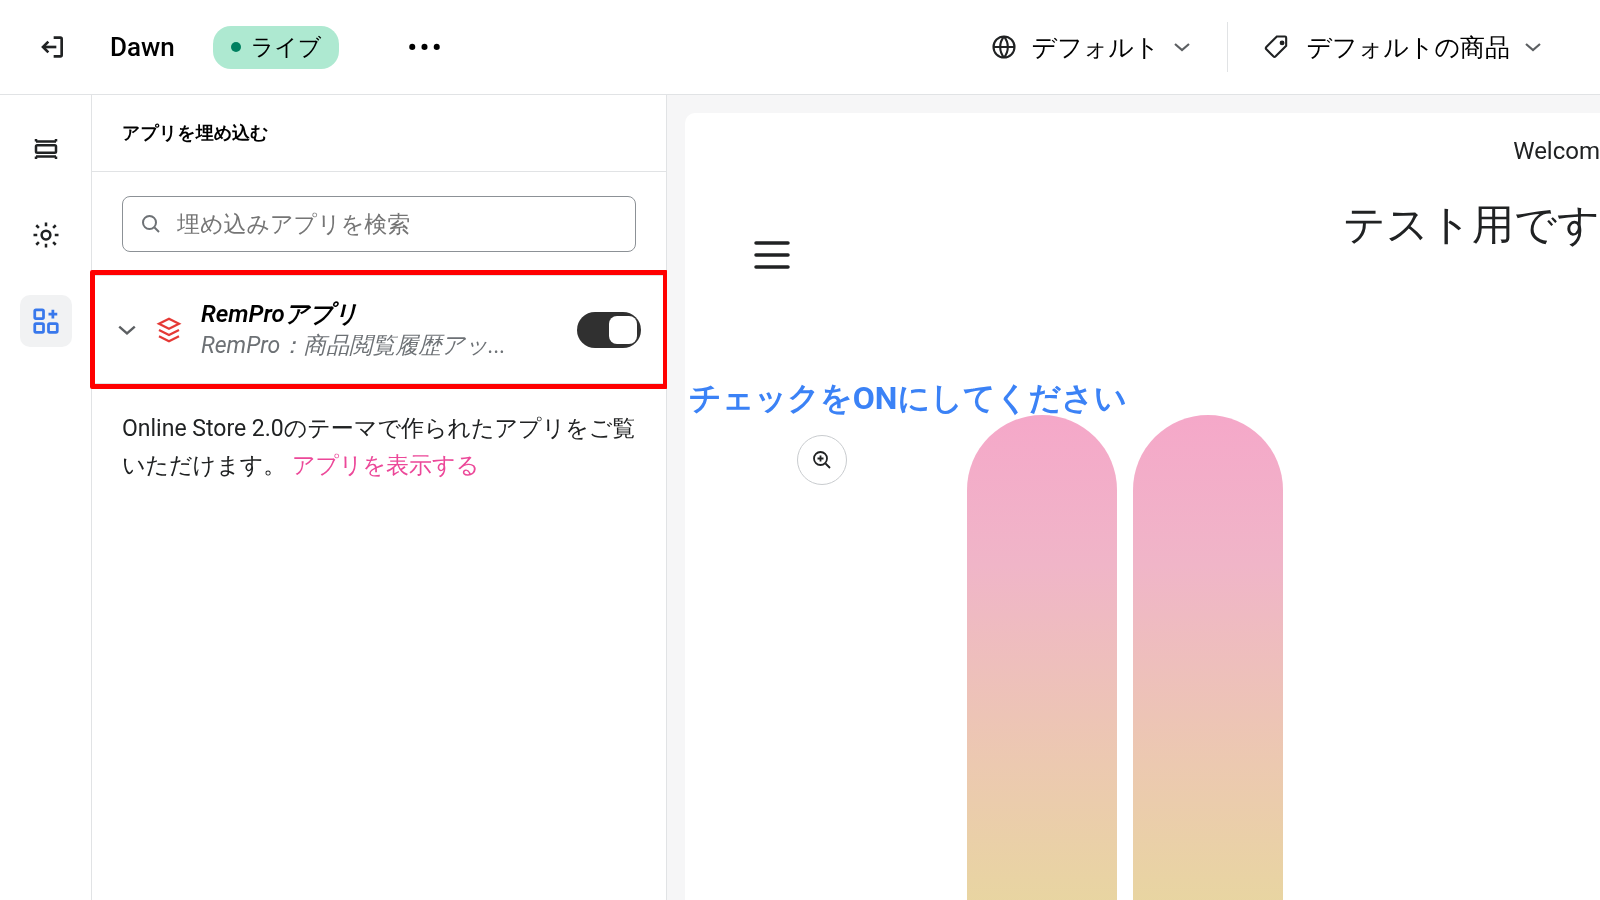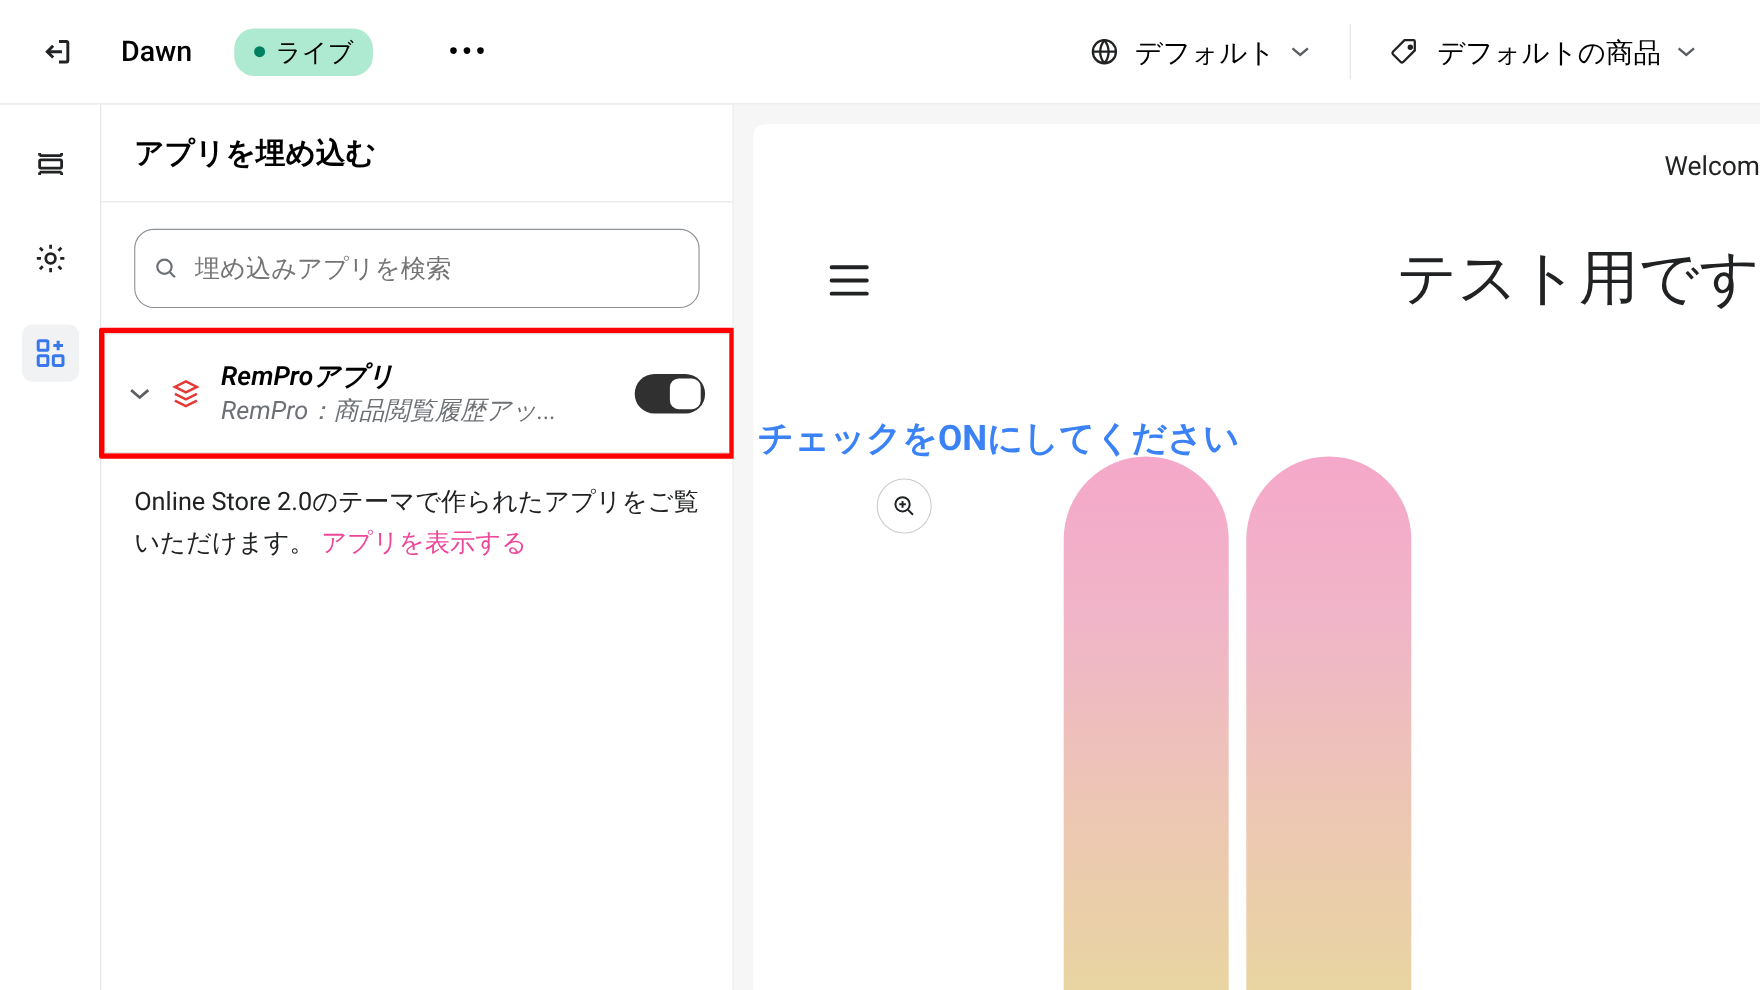--- a/index.html
+++ b/index.html
@@ -113,31 +113,31 @@
       background: #f1f2f3;
     }
     .sidebar {
       width: 575px;
       border-right: 1px solid #e1e3e5;
       display: flex;
       flex-direction: column;
     }
     .sidebar-header {
       padding: 26px 30px;
-      font-size: 27px;
+      font-size: 18px;
       font-weight: 700;
       border-bottom: 1px solid #e1e3e5;
     }
     .search-wrap {
       padding: 24px 30px 18px 30px;
     }
     .search-box {
       border: 1px solid #8c9196;
-      border-radius: 18px;
-      height: 72px;
+      border-radius: 8px;
+      height: 56px;
       display: flex;
       align-items: center;
       padding: 0 16px;
       gap: 14px;
     }
     .search-input {
       border: none;
       outline: none;
       font-size: 23px;
       color: #6d7175;
@@ -227,23 +227,23 @@
     }
     .welcome {
       position: absolute;
       top: 24px;
       right: 0;
       font-size: 24px;
       color: #202223;
     }
     .store-title {
       position: absolute;
-      top: 104px;
+      top: 84px;
       right: 0;
-      font-size: 54px;
+      font-size: 42px;
       color: #202223;
       white-space: nowrap;
     }
     .menu-btn {
       position: absolute;
       top: 120px;
       left: 60px;
       width: 54px;
       height: 44px;
       display: flex;

